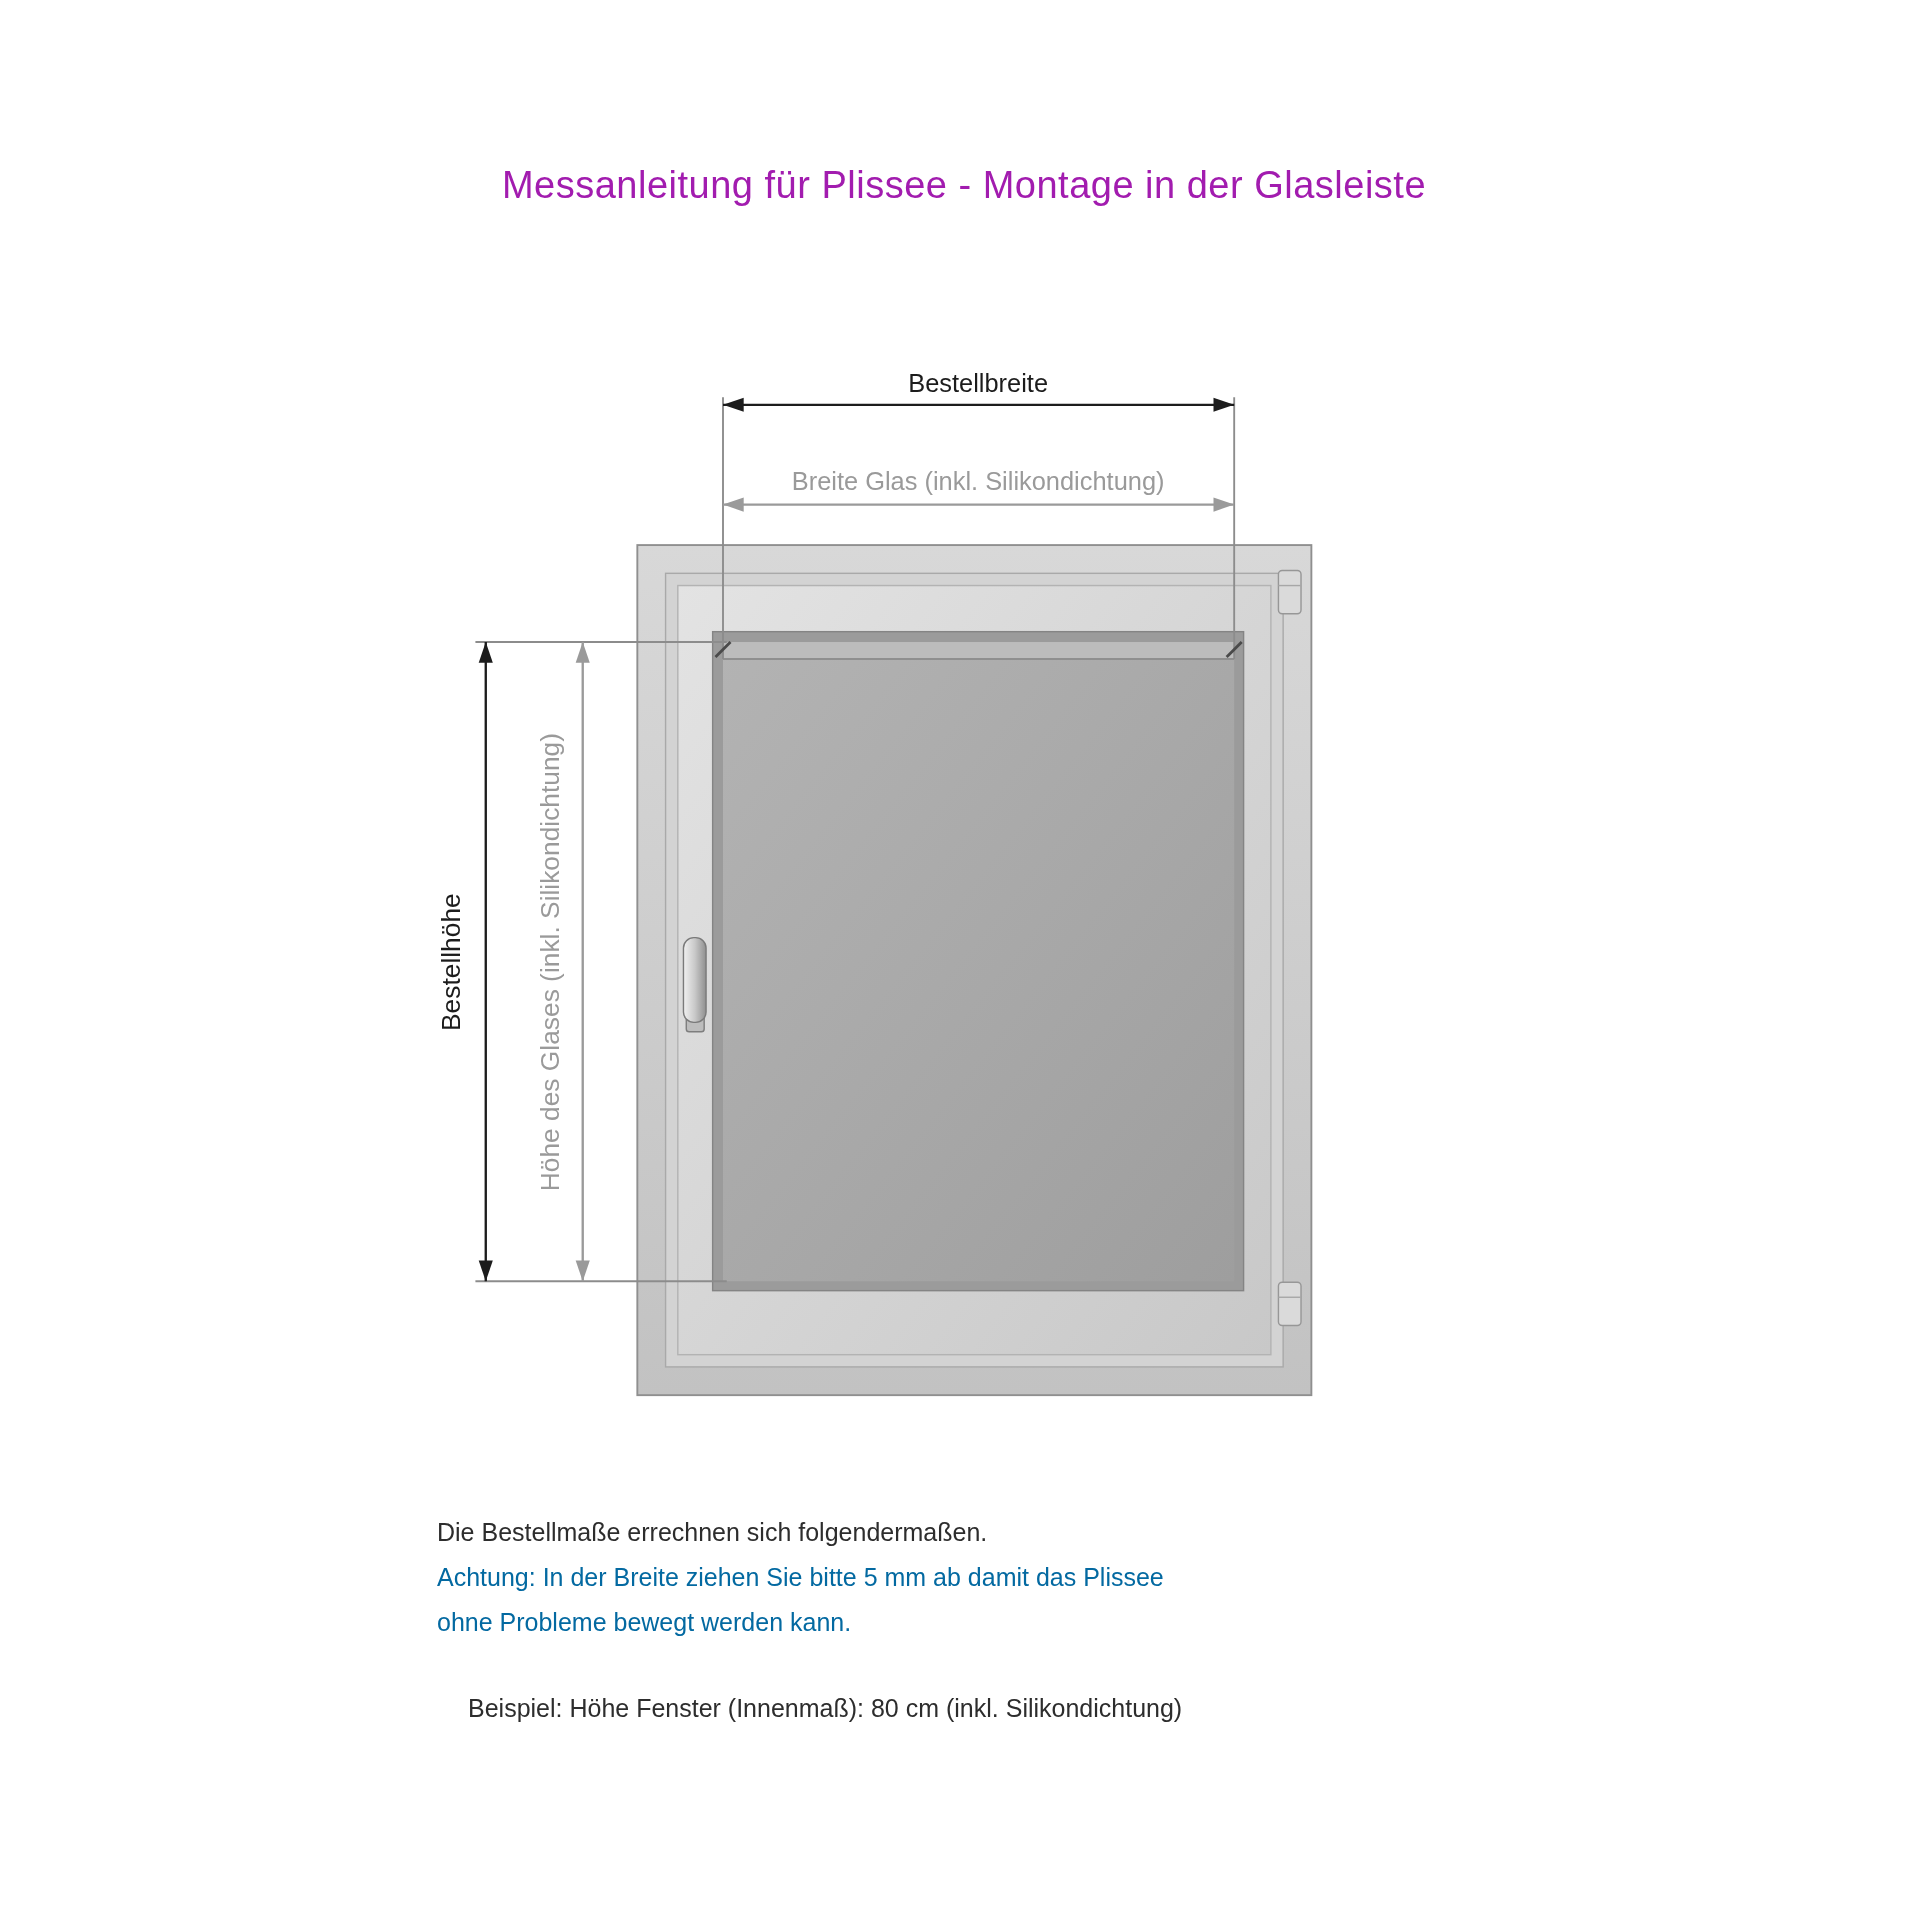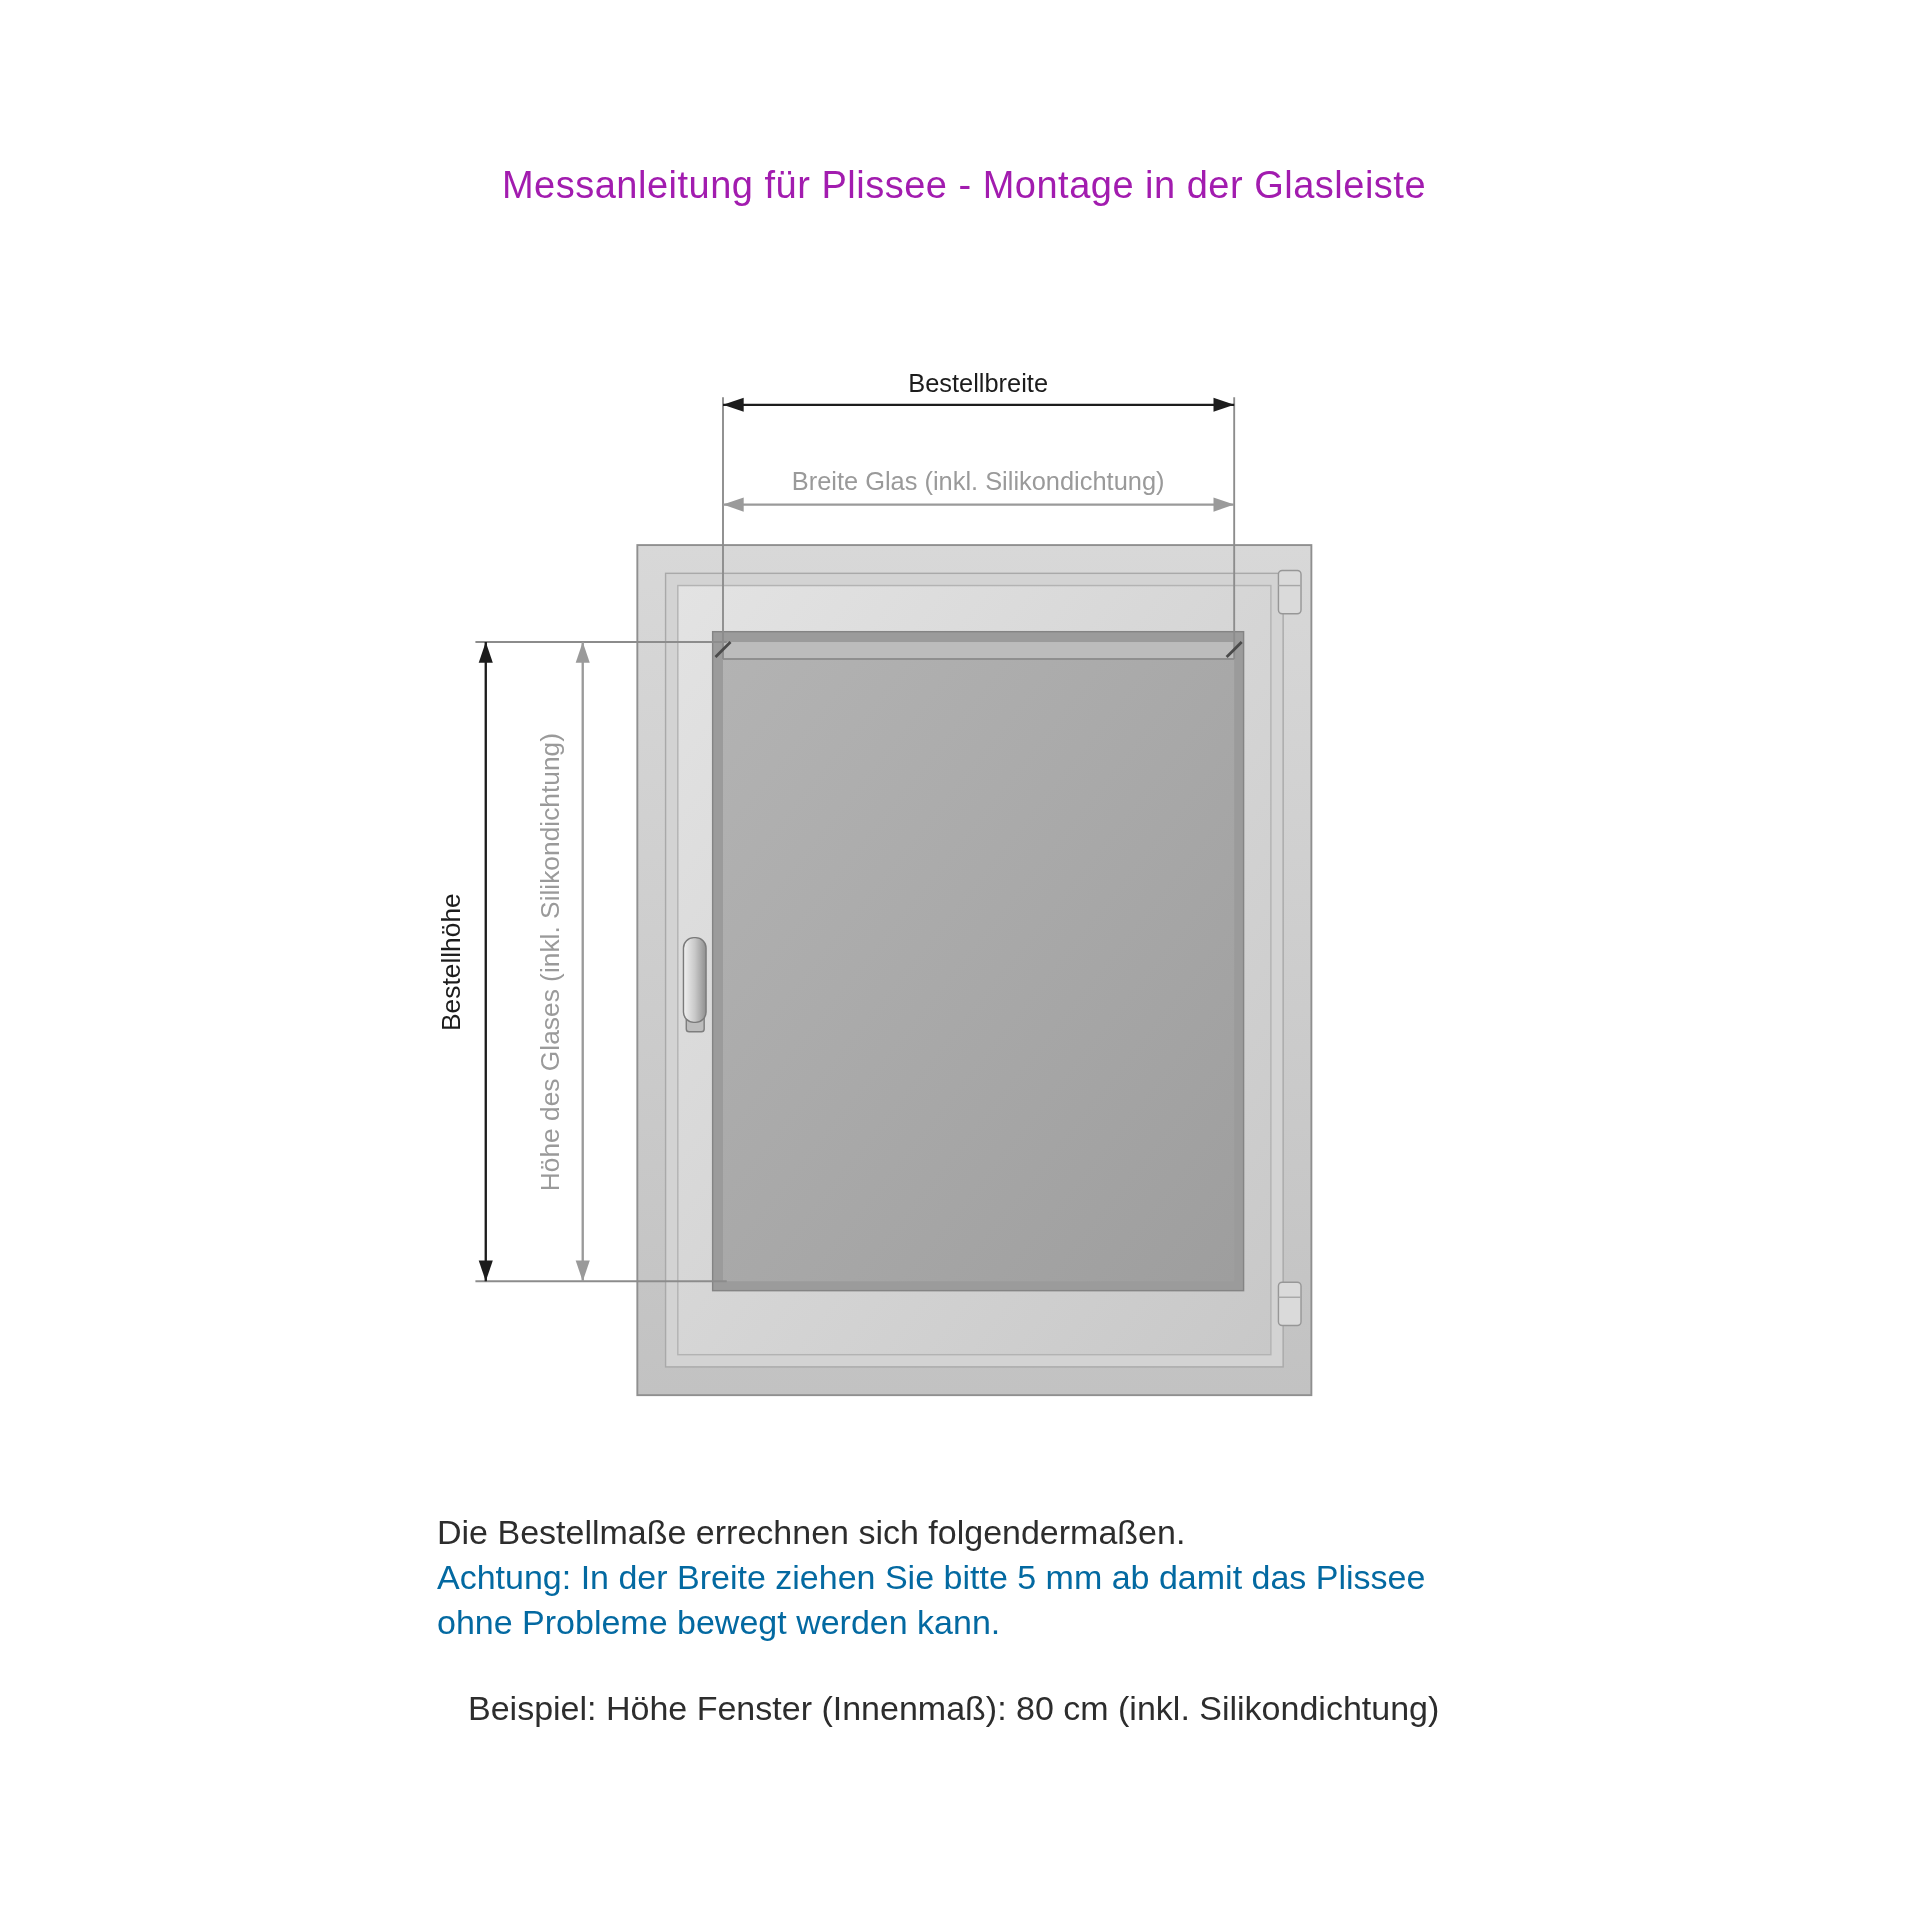--- a/index.html
+++ b/index.html
@@ -13,21 +13,21 @@
   .title {
     position:absolute; top:164px; left:0; width:100%;
     text-align:center; font-size:38px; font-weight:400;
     color:#a21caf; letter-spacing:0.5px;
   }
   .diagram { position:absolute; top:0; left:0; }
   .dim-label { font-size:27px; }
   .dim-label-v { font-size:28px; }
   .instructions {
     position:absolute; left:437px; top:1510px;
-    font-size:34px; line-height:45px; color:#2d2d2d;
+    font-size:25px; line-height:45px; color:#2d2d2d;
   }
   .attention { color:#0369a1; }
   .example-first { margin-top:41px;margin-left:31px; }
   .indent { padding-left:141px; }
 </style>
 </head>
 <body>
 
 <div class="page">
 

